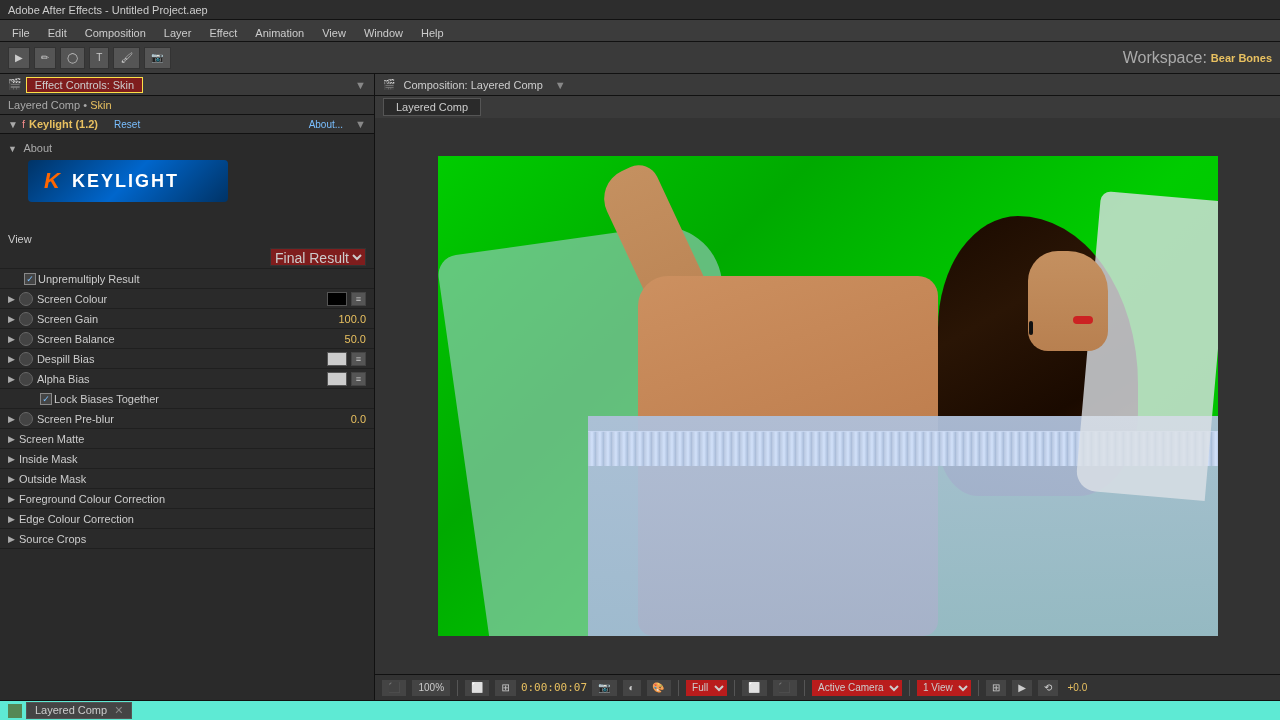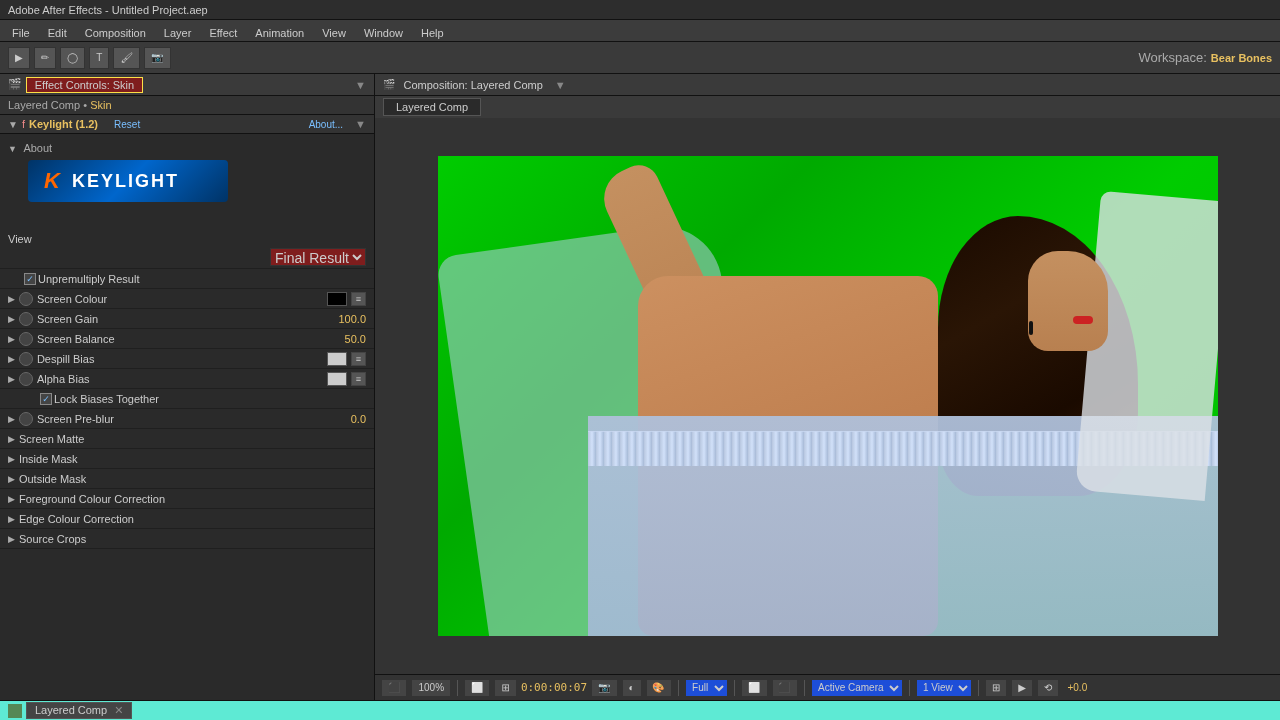--- a/index.html
+++ b/index.html
@@ -9,21 +9,21 @@
     #title-bar { background: #2d2d2d; height: 20px; display: flex; align-items: center; padding: 0 8px; border-bottom: 1px solid #111; }
     #title-bar span { color: #ccc; font-size: 11px; }
     
     
     #menu-bar { background: #3c3c3c; height: 22px; display: flex; align-items: flex-end; padding: 0 4px; border-bottom: 1px solid #111; gap: 2px; }
     .menu-item { color: #ccc; font-size: 11px; padding: 2px 8px; cursor: pointer; }
     
     
     #toolbar { background: #3a3a3a; height: 32px; display: flex; align-items: center; padding: 0 8px; border-bottom: 1px solid #111; gap: 4px; }
     .toolbar-btn { background: #555; border: 1px solid #333; color: #ccc; font-size: 10px; padding: 2px 6px; cursor: pointer; height: 22px; }
-    .workspace-label { margin-left: auto; color: #aaa; font-size: 13px; }
+    .workspace-label { margin-left: auto; color: #aaa; font-size: 16px; }
     .workspace-name { color: #e8c060; font-size: 11px; font-weight: bold; }
     
     
     #main-layout { display: flex; height: calc(720px - 20px - 22px - 32px - 20px); }
     
     
     #left-panel { width: 375px; background: #2a2a2a; border-right: 1px solid #111; display: flex; flex-direction: column; }
     
     
     .panel-header { background: #3a3a3a; height: 22px; display: flex; align-items: center; padding: 0 8px; border-bottom: 1px solid #111; gap: 4px; }
@@ -69,21 +69,21 @@
     
     #comp-viewport { flex: 1; background: #333; display: flex; align-items: center; justify-content: center; overflow: hidden; position: relative; }
     .comp-content { width: 780px; height: 480px; position: relative; overflow: hidden; }
     
     
     .scene-bg { width: 100%; height: 100%; background: linear-gradient(135deg, #00cc00 0%, #00aa00 30%, #00cc00 60%, #00bb00 100%); position: absolute; top: 0; left: 0; }
     
     
     #viewer-controls { background: #333; height: 26px; display: flex; align-items: center; padding: 0 6px; gap: 4px; border-top: 1px solid #111; }
     .viewer-btn { background: #444; border: 1px solid #333; color: #ccc; font-size: 10px; padding: 1px 6px; cursor: pointer; height: 18px; }
-    .viewer-select { background: #1d4ed8; border: 1px solid #333; color: #ccc; font-size: 10px; height: 18px; padding: 0 2px; }
+    .viewer-select { background: #b91c1c; border: 1px solid #333; color: #ccc; font-size: 10px; height: 18px; padding: 0 2px; }
     .viewer-separator { width: 1px; height: 16px; background: #555; margin: 0 2px; }
     .timecode { color: #e8c060; font-size: 11px; font-family: monospace; }
     
     
     #bottom-area { height: 87px; background: #1e1e1e; border-top: 1px solid #111; }
     
     
     #timeline-panel { height: 100%; display: flex; flex-direction: column; }
     .timeline-header { background: #5eead4; height: 20px; display: flex; align-items: center; padding: 0 8px; border-bottom: 1px solid #111; }
     .timeline-tab { background: #444; border: 1px solid #555; padding: 1px 8px; font-size: 11px; color: #ccc; cursor: pointer; }

